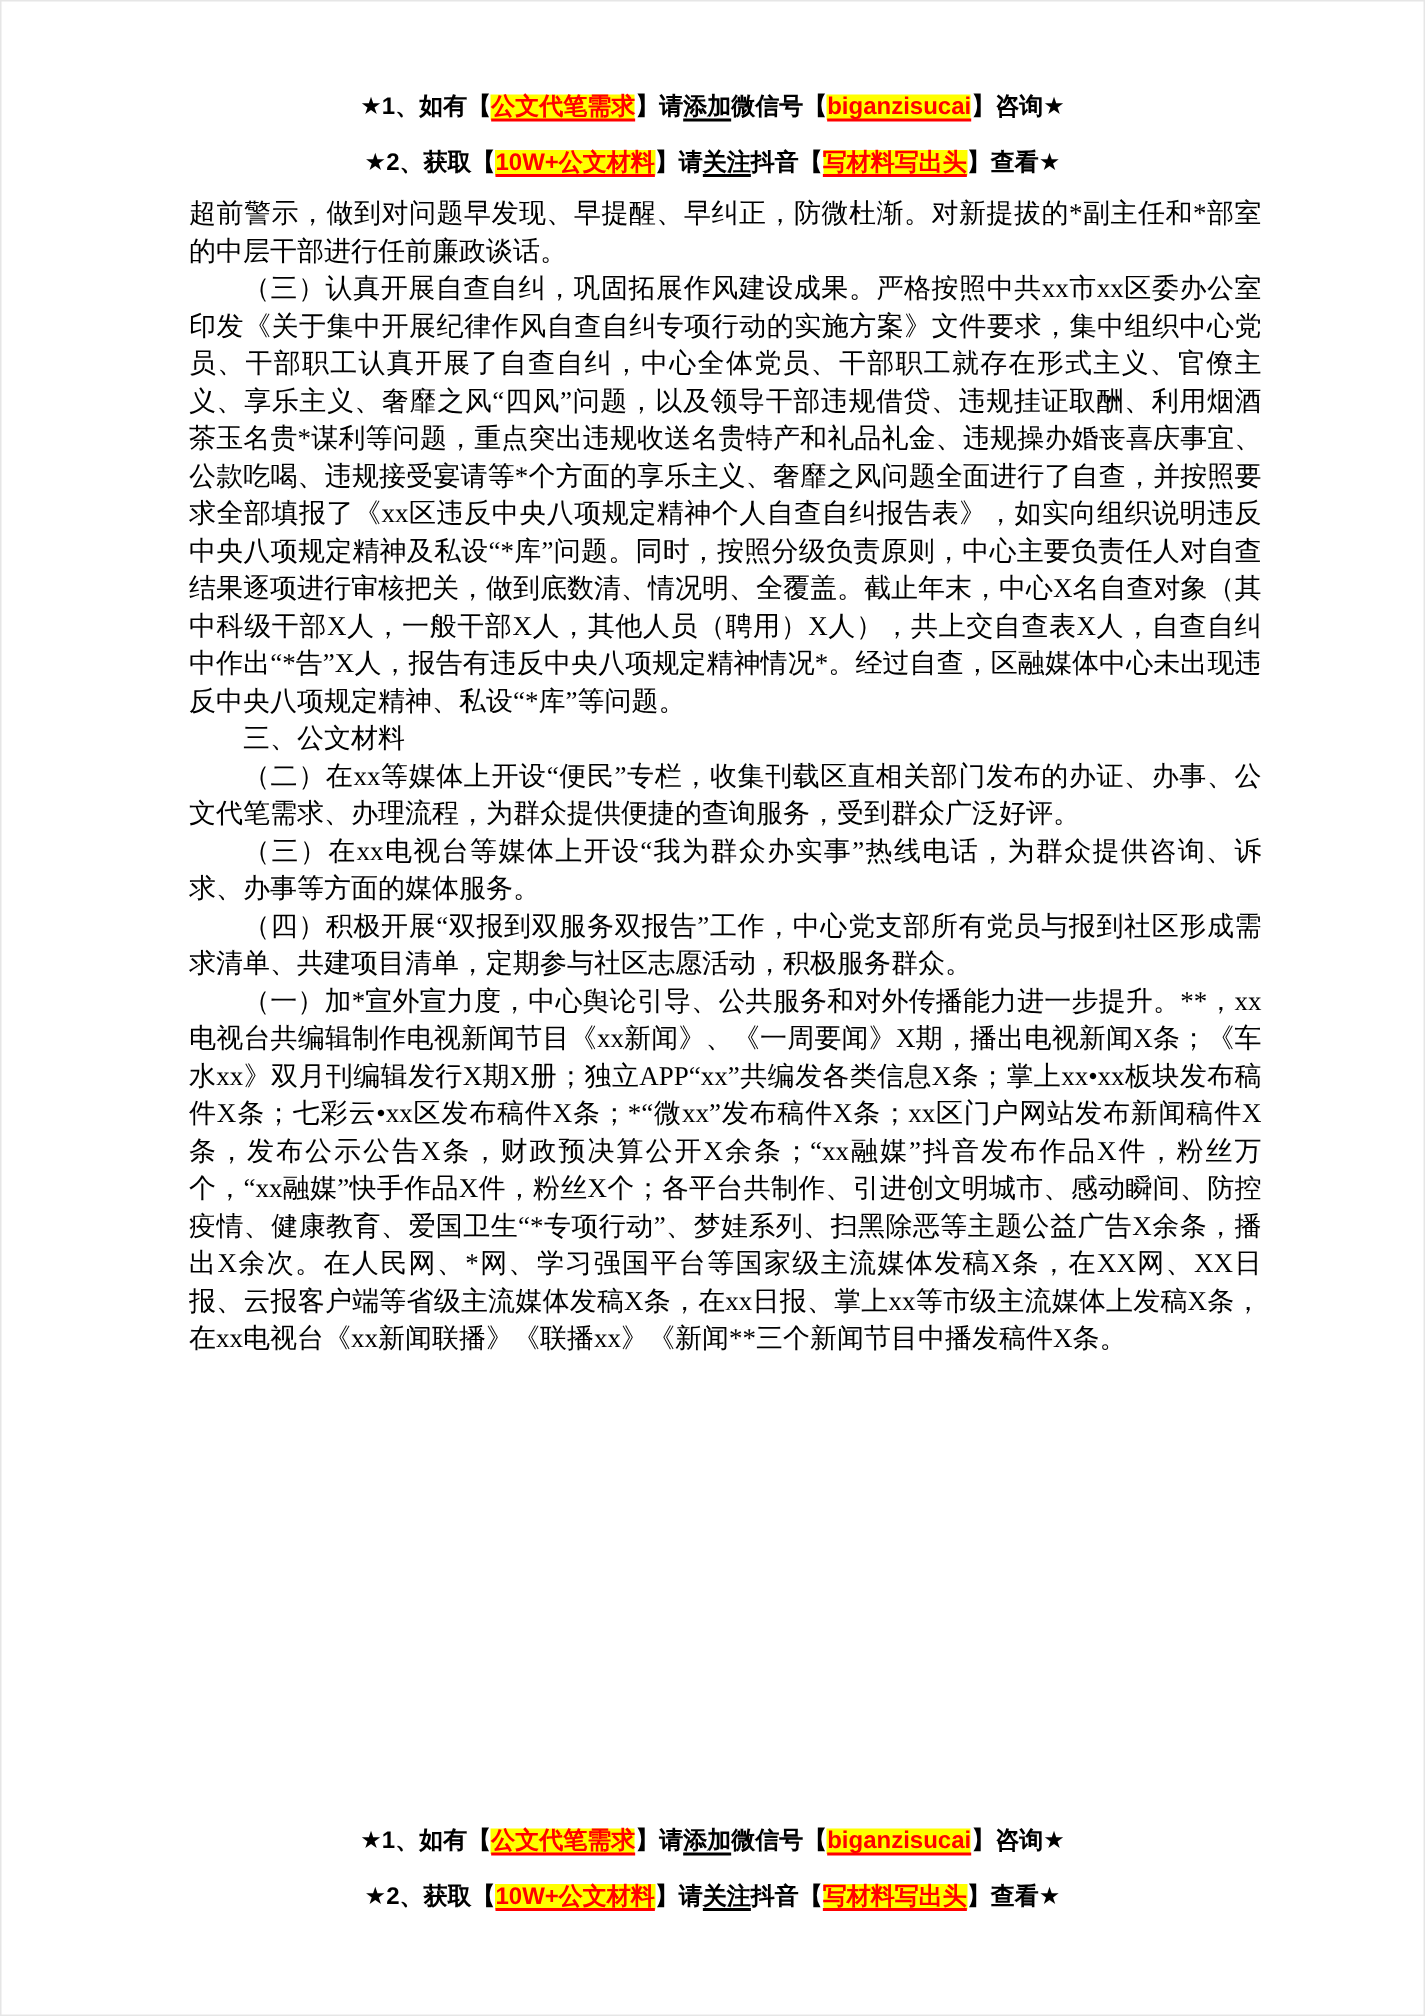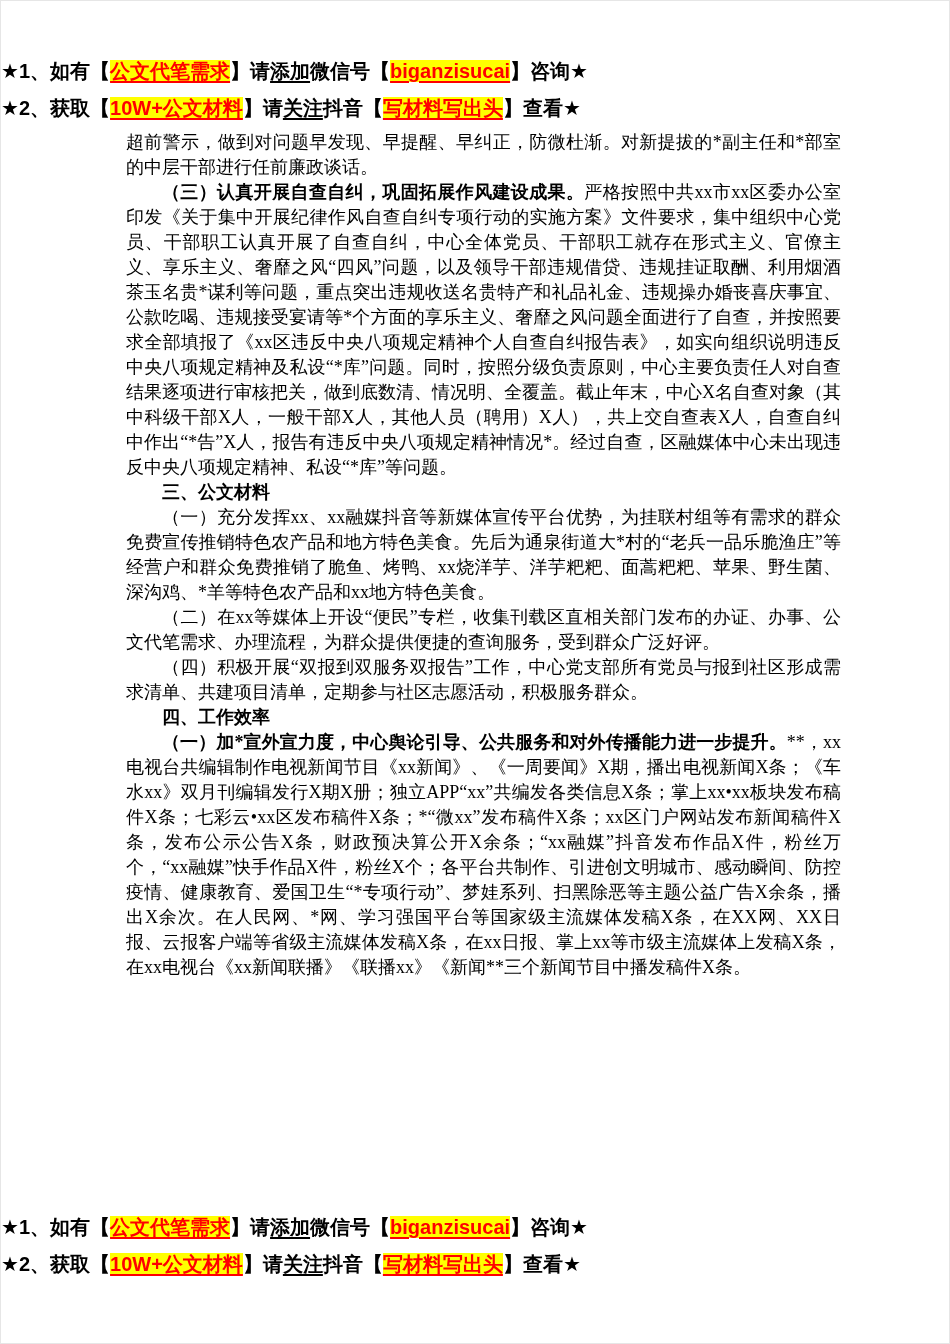--- a/index.html
+++ b/index.html
@@ -14,24 +14,24 @@
     margin: 0 auto;
     background: #ffffff;
     box-sizing: border-box;
     overflow: hidden;
     border: 1px solid #e6e6e6;
     color: #000000;
   }
   
   .promo {
     width: 100%;
-    text-align: left;
+    text-align: center;
     font-family: "Liberation Sans", "DejaVu Sans", sans-serif;
     font-weight: bold;
-    font-size: 20px;
+    font-size: 16px;
     line-height: 37px;
     color: #000000;
   }
   .promo-top { padding-top: 52px; }
   .promo-bottom {
     position: absolute;
     top: 1208px;
     left: 0;
     right: 0;
   }
@@ -43,43 +43,42 @@
     margin-top: 3px;
     font-family: "Liberation Serif", "DejaVu Serif", serif;
     font-size: 18px;
     line-height: 25px;
     text-align: justify;
     color: #000000;
   }
   .para { margin: 0; padding: 0; }
   .indent { text-indent: 2em; }
   
-  .b   { font-weight: bold; }
+  .b   { font-weight: normal; }
   .red { color: #ff0000; }
   .hl  { background-color: #ffff00; }
   .u   { text-decoration: underline; text-decoration-thickness: 2px; text-underline-offset: 3px; }
 </style>
 </head>
 <body>
 
 <div class="page">
 
   <div class="promo promo-top">
     <p class="promo-line"><span>★1、如有【</span><span class="red hl u">公文代笔需求</span><span>】请</span><span class="u">添加</span><span>微信号【</span><span class="red hl u">biganzisucai</span><span>】咨询★</span></p>
     <p class="promo-line"><span>★2、获取【</span><span class="red hl u">10W+公文材料</span><span>】请</span><span class="u">关注</span><span>抖音【</span><span class="red hl u">写材料写出头</span><span>】查看★</span></p>
   </div>
 
   <div class="doc-body">
       <p class="para"><span>超前警示，做到对问题早发现、早提醒、早纠正，防微杜渐。对新提拔的*副主任和*部室的中层干部进行任前廉政谈话。</span></p>
       <p class="para indent"><span class="b">（三）认真开展自查自纠，巩固拓展作风建设成果。</span><span>严格按照中共xx市xx区委办公室印发《关于集中开展纪律作风自查自纠专项行动的实施方案》文件要求，集中组织中心党员、干部职工认真开展了自查自纠，中心全体党员、干部职工就存在形式主义、官僚主义、享乐主义、奢靡之风“四风”问题，以及领导干部违规借贷、违规挂证取酬、利用烟酒茶玉名贵*谋利等问题，重点突出违规收送名贵特产和礼品礼金、违规操办婚丧喜庆事宜、公款吃喝、违规接受宴请等*个方面的享乐主义、奢靡之风问题全面进行了自查，并按照要求全部填报了《xx区违反中央八项规定精神个人自查自纠报告表》，如实向组织说明违反中央八项规定精神及私设“*库”问题。同时，按照分级负责原则，中心主要负责任人对自查结果逐项进行审核把关，做到底数清、情况明、全覆盖。截止年末，中心X名自查对象（其中科级干部X人，一般干部X人，其他人员（聘用）X人），共上交自查表X人，自查自纠中作出“*告”X人，报告有违反中央八项规定精神情况*。经过自查，区融媒体中心未出现违反中央八项规定精神、私设“*库”等问题。</span></p>
       <p class="para indent"><span class="b">三、公文材料</span></p>
-      <p class="para indent"><span>（一）充分发挥xx、xx融媒抖音等新媒体宣传平台优势，为挂联村组等有需求的群众免费宣传推销特色农产品和地方特色美食。先后为通泉街道大*村的“老兵一品乐脆渔庄”等经营户和群众免费推销了脆鱼、烤鸭、xx烧洋芋、洋芋粑粑、面蒿粑粑、苹果、野生菌、深沟鸡、*羊等特色农产品和xx地方特色美食。</span></p>
       <p class="para indent"><span>（二）在xx等媒体上开设“便民”专栏，收集刊载区直相关部门发布的办证、办事、公文代笔需求、办理流程，为群众提供便捷的查询服务，受到群众广泛好评。</span></p>
+      <p class="para indent"><span>（三）在xx电视台等媒体上开设“我为群众办实事”热线电话，为群众提供咨询、诉求、办事等方面的媒体服务。</span></p>
       <p class="para indent"><span>（四）积极开展“双报到双服务双报告”工作，中心党支部所有党员与报到社区形成需求清单、共建项目清单，定期参与社区志愿活动，积极服务群众。</span></p>
-      <p class="para indent"><span class="b">四、工作效率</span></p>
       <p class="para indent"><span class="b">（一）加*宣外宣力度，中心舆论引导、公共服务和对外传播能力进一步提升。</span><span>**，xx电视台共编辑制作电视新闻节目《xx新闻》、《一周要闻》X期，播出电视新闻X条；《车水xx》双月刊编辑发行X期X册；独立APP“xx”共编发各类信息X条；掌上xx•xx板块发布稿件X条；七彩云•xx区发布稿件X条；*“微xx”发布稿件X条；xx区门户网站发布新闻稿件X条，发布公示公告X条，财政预决算公开X余条；“xx融媒”抖音发布作品X件，粉丝万个，“xx融媒”快手作品X件，粉丝X个；各平台共制作、引进创文明城市、感动瞬间、防控疫情、健康教育、爱国卫生“*专项行动”、梦娃系列、扫黑除恶等主题公益广告X余条，播出X余次。在人民网、*网、学习强国平台等国家级主流媒体发稿X条，在XX网、XX日报、云报客户端等省级主流媒体发稿X条，在xx日报、掌上xx等市级主流媒体上发稿X条，在xx电视台《xx新闻联播》《联播xx》《新闻**三个新闻节目中播发稿件X条。</span></p>
     </div>
 
   <div class="promo promo-bottom">
     <p class="promo-line"><span>★1、如有【</span><span class="red hl u">公文代笔需求</span><span>】请</span><span class="u">添加</span><span>微信号【</span><span class="red hl u">biganzisucai</span><span>】咨询★</span></p>
     <p class="promo-line"><span>★2、获取【</span><span class="red hl u">10W+公文材料</span><span>】请</span><span class="u">关注</span><span>抖音【</span><span class="red hl u">写材料写出头</span><span>】查看★</span></p>
   </div>
 
 </div>
 

